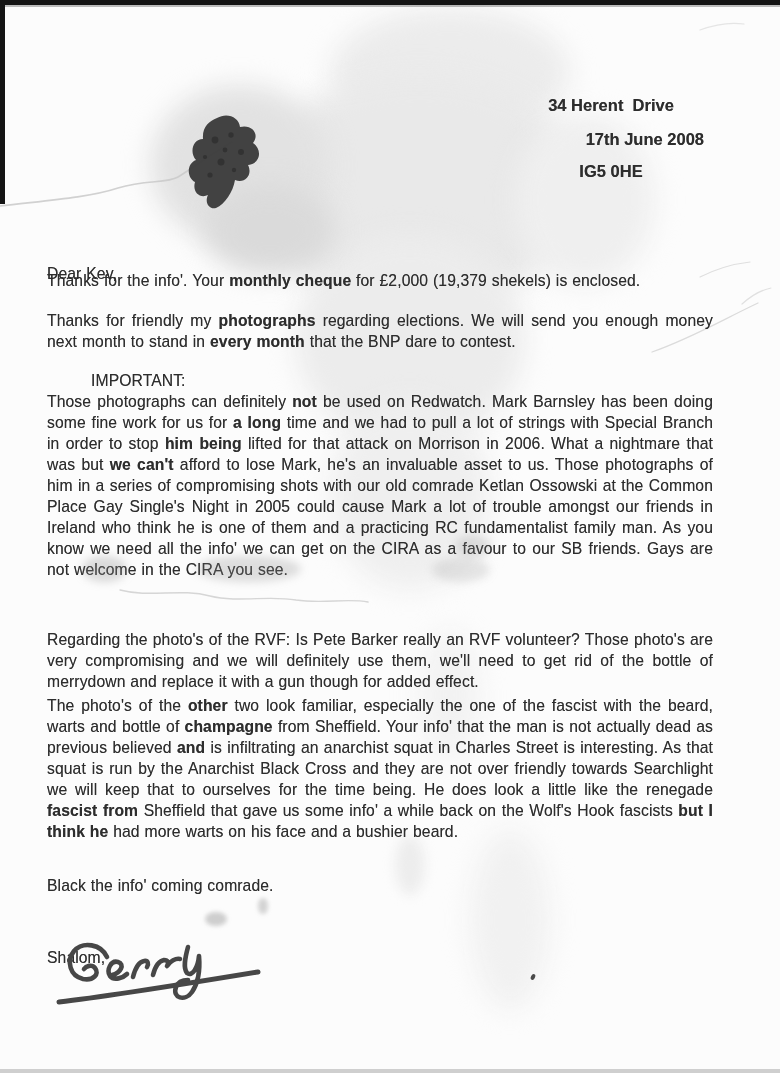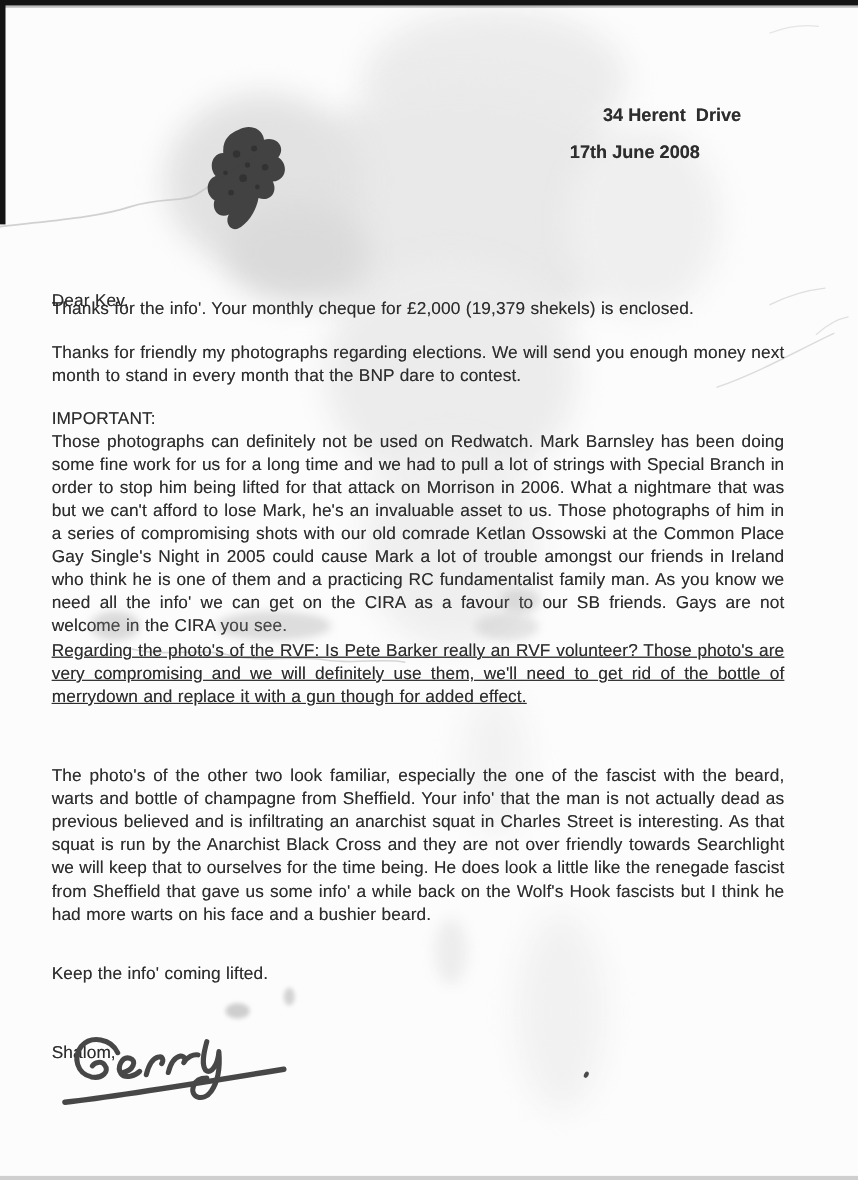--- a/index.html
+++ b/index.html
@@ -9,29 +9,29 @@
     margin:0 auto;
   }
   
   .para{
     position:absolute;left:47px;width:666px;margin:0;
     font-size:15.7px;line-height:21px;text-align:justify;
     letter-spacing:.1px;word-spacing:.4px;z-index:40;
     text-shadow:0 0 .4px rgba(0,0,0,.45);
   }
   .it{margin-top:32px;}
-  .bd{font-weight:normal;}
+  .bd{font-weight:bold;}
   .address-block{
     position:absolute;left:518px;top:50px;width:186px;margin:0;
     text-align:center;font-weight:bold;font-size:16.5px;line-height:22px;
     z-index:40;white-space:pre-wrap;text-shadow:0 0 .4px rgba(0,0,0,.5);
   }
   .date-line{
     position:absolute;left:518px;top:130px;width:186px;margin:0;
-    text-align:left;font-weight:bold;font-size:16.5px;z-index:40;
+    text-align:right;font-weight:bold;font-size:16.5px;z-index:40;
     text-shadow:0 0 .4px rgba(0,0,0,.5);
   }
   
   .stain{position:absolute;border-radius:50%;filter:blur(13px);z-index:10;}
   .smudge{position:absolute;border-radius:50%;filter:blur(4px);z-index:45;}
   .edge-top{position:absolute;left:0;top:0;width:780px;height:5px;background:#141414;z-index:60;}
   .edge-top-soft{position:absolute;left:0;top:5px;width:780px;height:2px;background:rgba(70,70,70,.35);z-index:60;}
   .edge-left{position:absolute;left:0;top:0;width:5px;height:204px;background:#141414;z-index:60;}
   .edge-bottom{position:absolute;left:0;top:1069px;width:780px;height:4px;background:#cfcfcf;z-index:60;}
   .creases,.inkblot,.signature{position:absolute;z-index:30;}
@@ -79,31 +79,32 @@
           <circle cx="49" cy="58" r="2.2"></circle>
         <circle cx="40" cy="38" r="2.4"></circle>
           <circle cx="20" cy="45" r="2.1"></circle>
       </g>
     </g>
   </svg>
 
   <div>
     <div class="address-block">
       <div>34 Herent  Drive</div>
+      <div>IG5 0HE</div>
     </div>
     <div class="date-line">17th June 2008</div>
 
     <p class="para it" style="top:231px;">Dear Kev,</p>
     <p class="para" style="top:270px;"><span>Thanks for the info'. Your </span><span class="bd">monthly cheque</span><span> for £2,000 (19,379 shekels) is enclosed.</span></p>
     <p class="para" style="top:310px;"><span>Thanks for friendly my </span><span class="bd">photographs</span><span> regarding elections. We will send you enough money next month to stand in </span><span class="bd">every month</span><span> that the BNP dare to contest.</span></p>
-    <p class="para" style="top:370px;">IMPORTANT:</p>
+    <p class="para" style="top:370px;margin-left:44px;">IMPORTANT:</p>
     <p class="para" style="top:391px;"><span>Those photographs can definitely </span><span class="bd">not</span><span> be used on Redwatch. Mark Barnsley has been doing some fine work for us for </span><span class="bd">a long</span><span> time and we had to pull a lot of strings with Special Branch in order to stop </span><span class="bd">him being</span><span> lifted for that attack on Morrison in 2006. What a nightmare that was but </span><span class="bd">we can't</span><span> afford to lose Mark, he's an invaluable asset to us. Those photographs of him in a series of compromising shots with our old comrade Ketlan Ossowski at the </span><span class="it">Common Place Gay Single's Night</span><span> in 2005 could cause Mark a lot of trouble amongst our friends in Ireland who think he is one of them and a practicing RC fundamentalist family man. As you know we need all the info' we can get on the CIRA as a favour to our SB friends. Gays are not welcome in the CIRA you see.</span></p>
-    <p class="para" style="top:581px;text-decoration:underline;"><span>Regarding the photo's of the RVF: Is Pete Barker really an RVF volunteer? Those photo's are very compromising and we will definitely use them, we'll need to get rid of the bottle of merrydown and replace it with a gun though for added effect.</span></p>
+    <p class="para" style="top:629px;"><span>Regarding the photo's of the RVF: Is Pete Barker really an RVF volunteer? Those photo's are very compromising and we will definitely use them, we'll need to get rid of the bottle of merrydown and replace it with a gun though for added effect.</span></p>
     <p class="para" style="top:695px;"><span>The photo's of the </span><span class="bd">other</span><span> two look familiar, especially the one of the fascist with the beard, warts and bottle of </span><span class="bd">champagne</span><span> from Sheffield. Your info' that the man is not actually dead as previous believed </span><span class="bd">and</span><span> is infiltrating an anarchist squat in Charles Street is interesting. As that squat is run by the </span><span class="it">Anarchist Black Cross</span><span> and they are not over friendly towards Searchlight we will keep that to ourselves for the time being. He does look a little like the renegade </span><span class="bd">fascist from</span><span> Sheffield that gave us some info' a while back on the Wolf's Hook fascists </span><span class="bd">but I think he</span><span> had more warts on his face and a bushier beard.</span></p>
-    <p class="para" style="top:875px;"><span>Keep the info' coming lifted.</span></p>
+    <p class="para" style="top:875px;"><span>Black the info' coming comrade.</span></p>
     <p class="para it" style="top:915px;">Shalom,</p>
 
     <svg class="signature" width="280" height="85" viewBox="0 0 280 85" style="left:45px;top:932px;" aria-label="Gerry">
       <g fill="none" stroke="#474747" stroke-width="4.6" stroke-linecap="round" stroke-linejoin="round">
         <path d="M 62,25 C 56,12 38,9 29,19 C 21,29 25,44 38,47 C 48,49 55,42 50,36 C 47,32 41,34 39,37"></path>
         <path d="M 67,43 C 76,41 80,32 73,30 C 66,28 61,38 65,44 C 69,49 78,46 82,42"></path>
         <path d="M 88,45 C 90,37 94,30 99,29 C 103,28 104,32 102,35"></path>
         <path d="M 108,43 C 110,35 114,29 119,28 C 123,28 124,31 122,34 C 125,29 131,26 135,27"></path>
         <path d="M 143,15 C 140,26 138,36 142,41 C 147,45 153,36 154,24 C 155,36 154,50 147,60 C 140,70 127,66 131,55 C 133,50 138,48 143,48"></path>
         <path d="M 14,70 C 60,65 140,52 213,40" stroke-width="5"></path>

